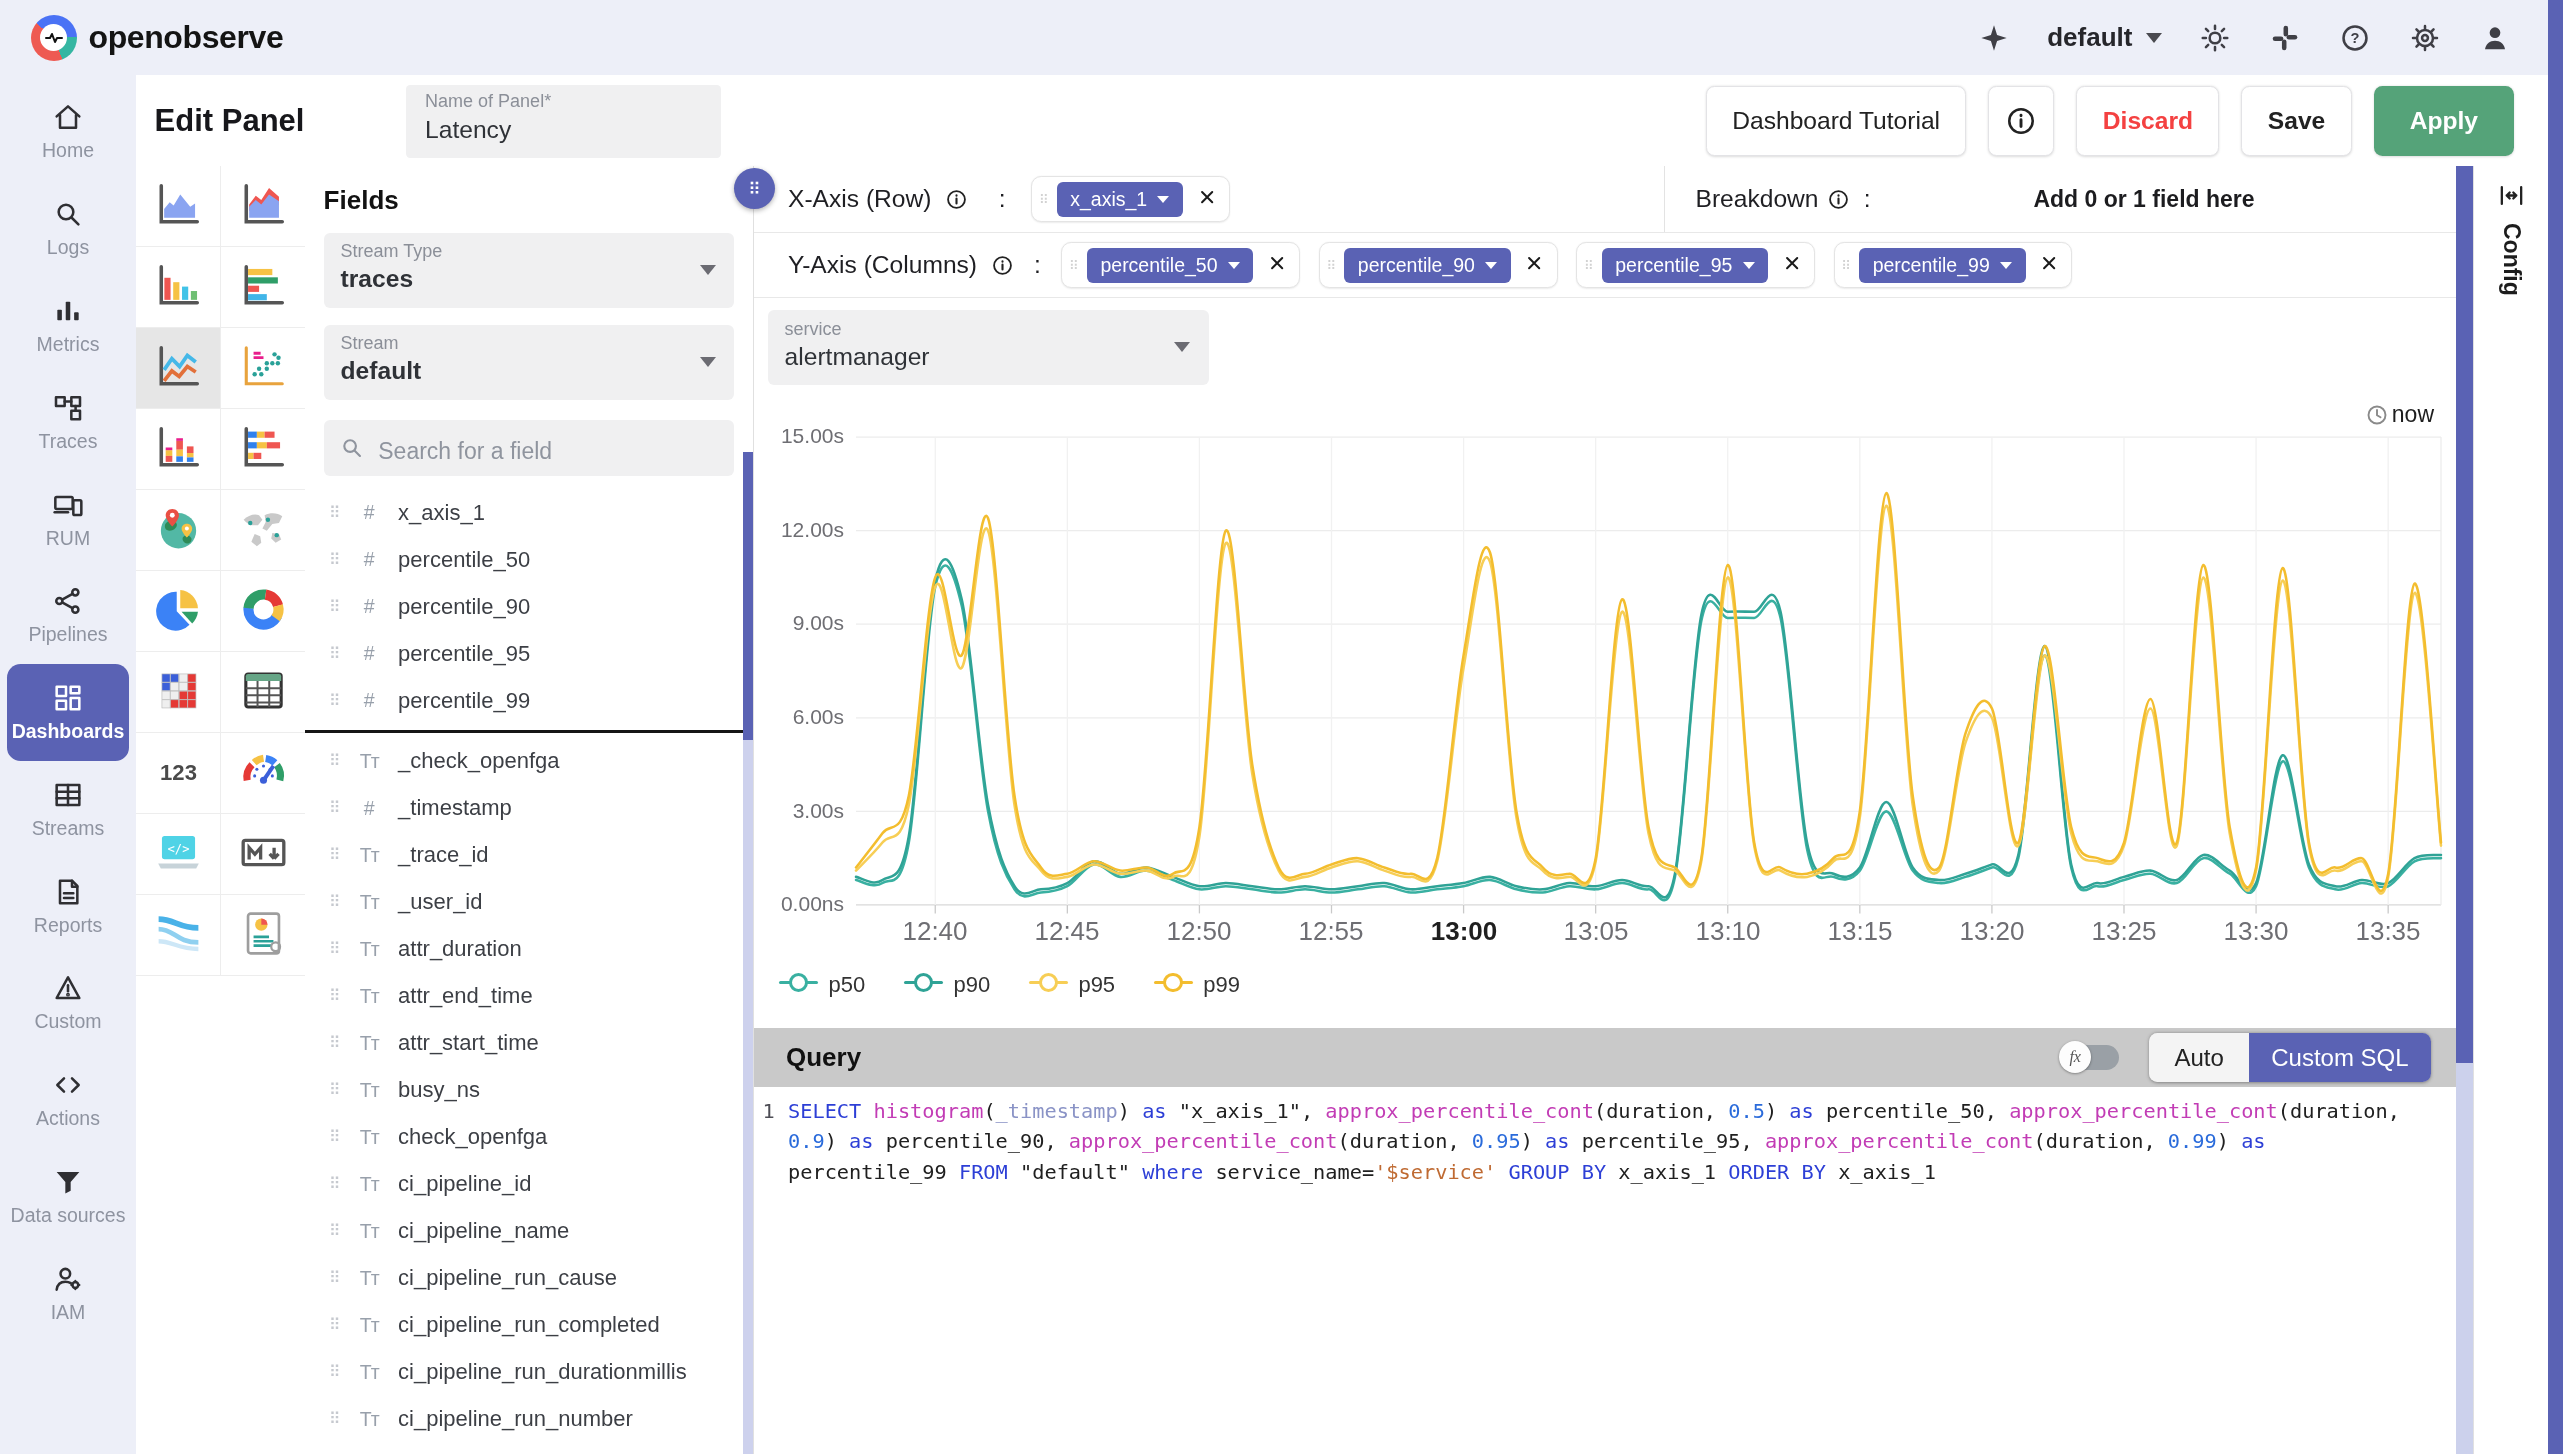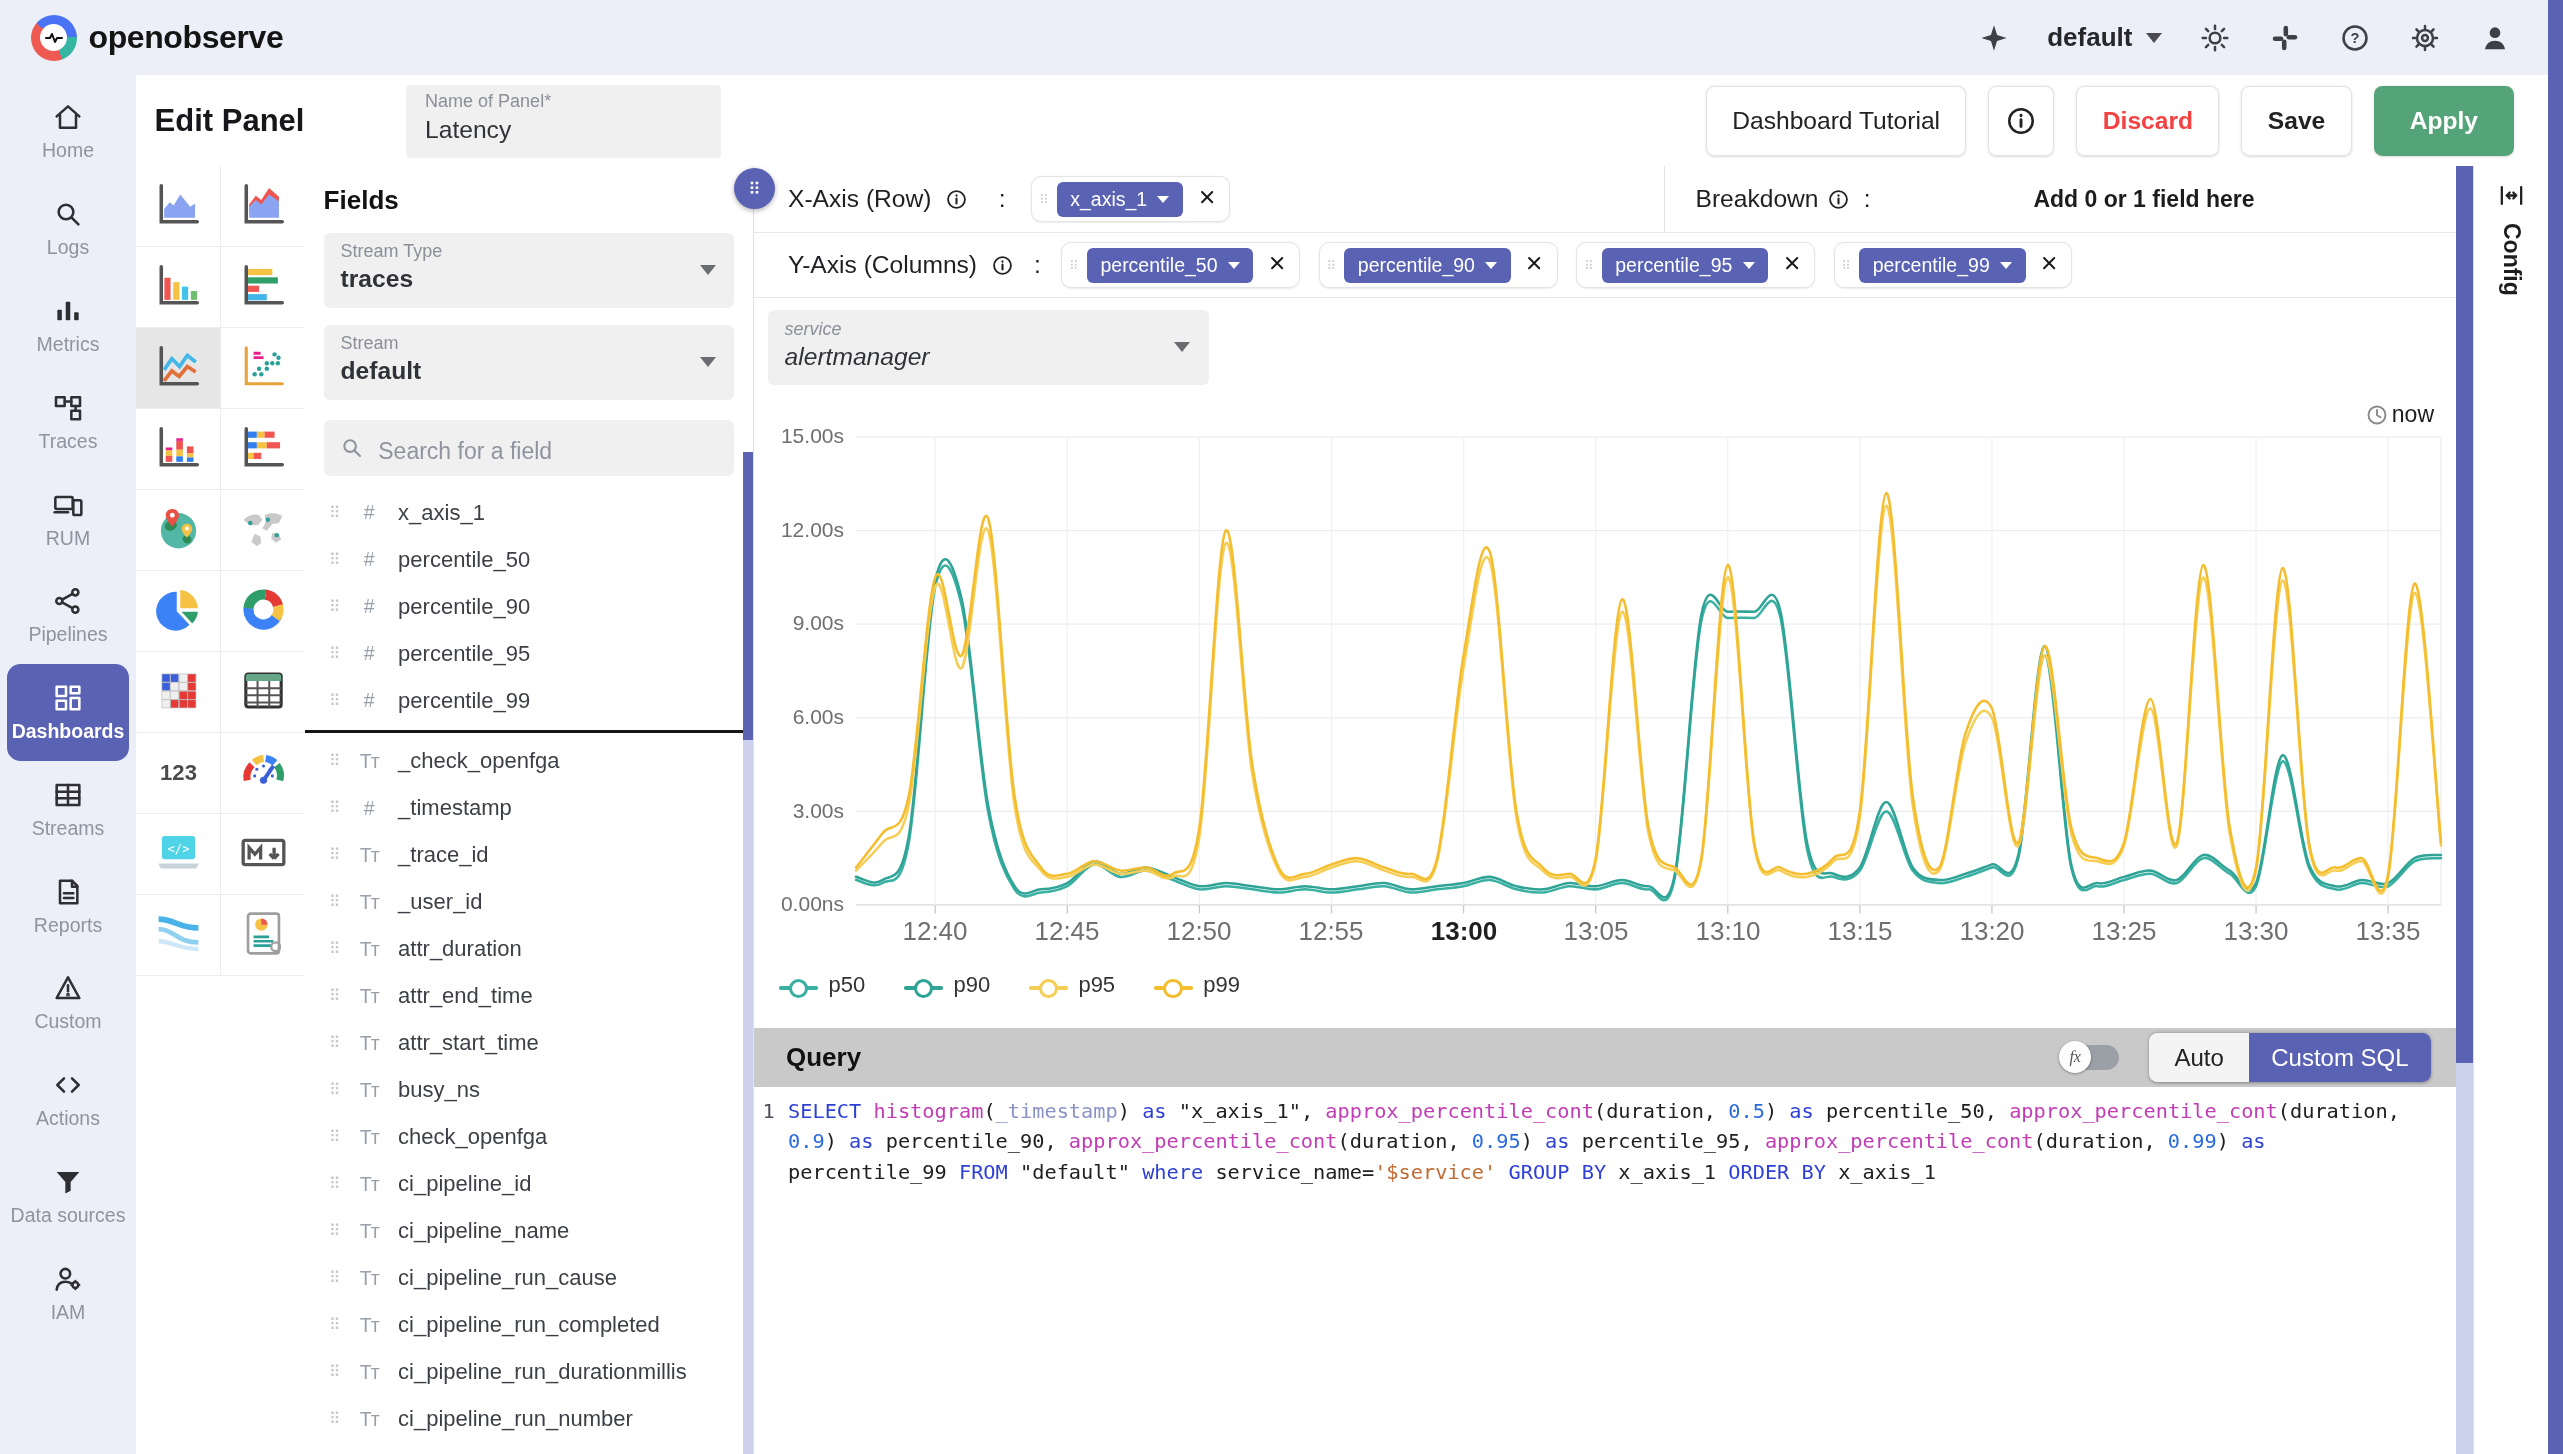--- a/index.html
+++ b/index.html
@@ -83,35 +83,35 @@
   .colon{font-size:24.6px;color:#1f1f23;margin:0 12px 0 17px;}
   .hint{flex:1;text-align:center;font-size:23px;font-weight:bold;color:#1c1c1f;}
   .row-y{height:64px;border-bottom:0.8px solid #e8e8e8;display:flex;align-items:center;padding-left:34px;gap:13.6px;}
   .chips{display:flex;align-items:center;gap:18.6px;}
   .chip{display:inline-flex;align-items:center;border:1.7px solid #e4e4e4;border-radius:10.2px;background:#fff;padding:4.2px 5.1px;gap:6.8px;box-shadow:0 0.8px 1.7px rgba(0,0,0,.08);}
   .chip-drag{font-size:12.7px;color:#d2d2d2;padding:0 1.7px;font-family:"DejaVu Sans",sans-serif;}
   .chip-pill{display:inline-flex;align-items:center;gap:10.2px;background:#5a62b4;color:#fff;border-radius:6px;padding:6px 13.6px;font-size:19.5px;cursor:pointer;}
   .chip-pill .pill-caret{width:0;height:0;border-left:6.8px solid transparent;border-right:6.8px solid transparent;border-top:7.6px solid #fff;}
   .chip-close{font-size:25.4px;color:#1b1b1b;padding:0 6.8px;cursor:pointer;line-height:1;}
   .chip-close svg{width:20.3px;height:20.3px;}
-  .row-filter{height:98px;display:flex;align-items:flex-start;padding:12px 0 0 13.6px;box-sizing:border-box;font-style:italic;}
+  .row-filter{height:98px;display:flex;align-items:flex-start;padding:12px 0 0 13.6px;box-sizing:border-box;}
   .service-select{width:441px;}
   
   #chart-area{position:relative;height:632px;}
   .now-label{position:absolute;top:5.1px;right:22px;display:flex;align-items:center;gap:3px;font-size:23px;color:#1d1d1d;}
   .now-label svg{width:24px;height:24px;color:#8a8a8a;}
   #ylabels{position:absolute;left:0;top:41px;width:90px;height:468px;}
   #ylabels span{position:absolute;right:0;font-size:21px;color:#6e6e73;white-space:nowrap;}
   #plot-wrap{position:absolute;left:102px;top:41px;width:1585px;height:468px;}
   #plot-svg{overflow:visible;}
   #xlabels{position:absolute;left:102px;top:520px;width:1585px;height:34px;}
   #xlabels span{position:absolute;transform:translateX(-50%);font-size:26px;color:#6e6e73;white-space:nowrap;}
   #xlabels span.bold{color:#1f1f1f;font-weight:bold;}
   #legend{position:absolute;left:25.4px;top:576px;display:flex;align-items:center;gap:39px;}
-  .lgd-item{display:flex;align-items:flex-end;gap:10.2px;cursor:pointer;}
+  .lgd-item{display:flex;align-items:flex-start;gap:10.2px;cursor:pointer;}
   .lgd-mark{position:relative;width:39px;height:20.3px;}
   .lgd-line{position:absolute;left:0;top:8.5px;width:39px;height:3.4px;border-radius:1.7px;}
   .lgd-ring{position:absolute;left:9.3px;top:0.8px;width:13.6px;height:13.6px;border:3.4px solid;border-radius:50%;background:#fff;}
   .lgd-label{font-size:22px;color:#333;}
   
   #query-bar{height:59px;background:#c9c9c9;display:flex;align-items:center;padding:0 25.4px 0 32px;}
   .query-title{font-size:26px;font-weight:bold;color:#111;}
   .fx-toggle{width:56px;height:25.4px;border-radius:12.7px;background:#9aa0a6;position:relative;margin-left:auto;cursor:pointer;}
   .fx-toggle::before{content:"fx";position:absolute;left:-3.4px;top:-4.2px;width:32px;height:32px;border-radius:50%;background:#fdfdfd;
      box-shadow:0 0.8px 2.5px rgba(0,0,0,.4);font-style:italic;font-family:"Liberation Serif",serif;font-size:16px;

